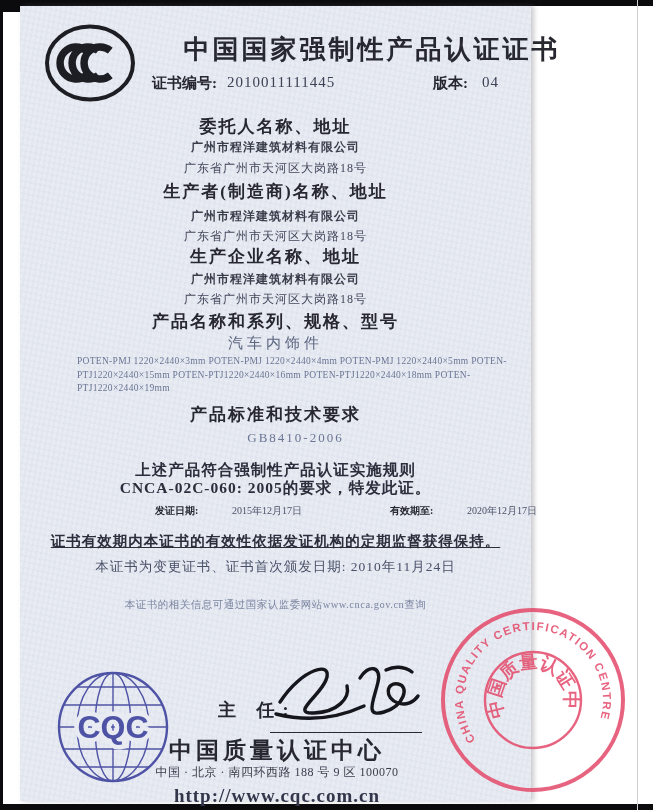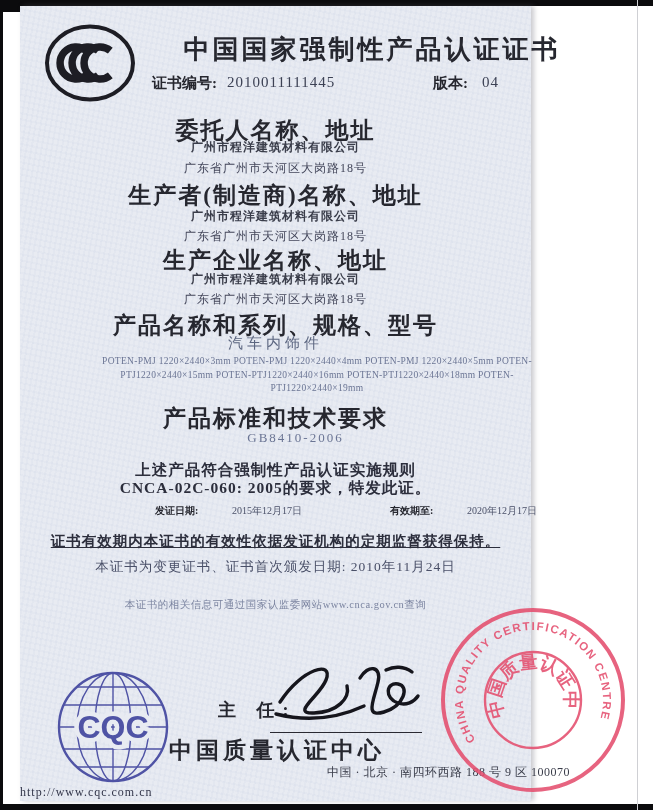--- a/index.html
+++ b/index.html
@@ -16,47 +16,47 @@
   .right-scanline{position:absolute;left:637px;top:0;width:1px;height:810px;background:#cfd0d4;}
   .paper{
     position:absolute;left:20px;top:6px;width:511px;height:795px;
     background-color:#e8ebf2;
     background-image:
       repeating-linear-gradient(100deg, rgba(140,160,200,0.055) 0 2px, transparent 2px 5px),
       repeating-linear-gradient(12deg, rgba(130,150,195,0.045) 0 2px, transparent 2px 6px);
     box-shadow:3px 0 5px rgba(100,100,115,0.35);
   }
   .ln{position:absolute;left:0;width:100%;text-align:center;color:#23242c;white-space:nowrap;}
-  .heading{font-size:23px;font-weight:bold;color:#26272f;letter-spacing:2px;}
+  .heading{font-size:17px;font-weight:bold;color:#26272f;letter-spacing:2px;}
   .company{font-size:12px;font-weight:600;color:#3a3d4a;letter-spacing:1px;}
   .addr{font-size:12px;color:#43465a;letter-spacing:1px;}
   .title{position:absolute;left:132px;top:26px;width:440px;text-align:center;
          font-size:26px;font-weight:bold;color:#26272f;letter-spacing:3px;}
   .certrow span{position:absolute;top:68px;font-size:15px;white-space:nowrap;}
   .lbl{font-weight:bold;color:#26272f;text-align:right;}
   .val{color:#3c4154;letter-spacing:1px;}
   .pname{font-size:15px;color:#5c6680;letter-spacing:4px;}
-  .models{position:absolute;left:57px;top:349px;width:480px;text-align:center;
+  .models{position:absolute;left:57px;top:349px;width:480px;
           font-size:9.5px;line-height:13.5px;color:#6b7594;white-space:normal;letter-spacing:.3px;}
   .stdval{font-size:13px;color:#6b7594;letter-spacing:2px;margin-left:20px;}
   .statement{font-size:15.5px;font-weight:bold;color:#2c2e3c;letter-spacing:1px;}
   .daterow span{position:absolute;top:498px;font-size:10px;white-space:nowrap;}
   .dateval{color:#4a5068;}
   .note-bold{font-size:14.5px;font-weight:bold;color:#2c2e3c;letter-spacing:1px;text-decoration:underline;}
   .note-mid{font-size:13.5px;color:#4a5068;letter-spacing:1px;}
   .note-small{font-size:10.5px;color:#7b84a0;letter-spacing:.5px;margin-top:20px;}
   .director{position:absolute;left:198px;top:692px;font-size:18px;font-weight:bold;
             color:#26272f;letter-spacing:8px;white-space:nowrap;}
   .sig-line{position:absolute;left:250px;top:726px;width:152px;height:0;border-top:1.5px solid #2a2a32;}
   .issuer{position:absolute;left:0;top:729px;width:514px;text-align:center;
           font-size:23px;font-weight:bold;color:#26272f;letter-spacing:4px;}
-  .issuer-addr{position:absolute;left:0;top:758px;width:514px;text-align:right;
-               font-size:12px;color:#3a3d4a;letter-spacing:.5px;margin-left:36px;}
-  .issuer-url{position:absolute;left:0;top:779px;width:514px;text-align:left;
-              font-size:12px;font-weight:normal;color:#33364a;letter-spacing:1px;}
+  .issuer-addr{position:absolute;left:0;top:758px;width:514px;text-align:center;
+               font-size:12px;color:#3a3d4a;letter-spacing:.5px;}
+  .issuer-url{position:absolute;left:0;top:779px;width:514px;text-align:center;
+              font-size:19px;font-weight:bold;color:#33364a;letter-spacing:1px;}
   svg{position:absolute;overflow:visible;}
   .svg-ccc{left:22px;top:16px;}
   .svg-cqc{left:36px;top:664px;}
   .svg-sig{left:248px;top:650px;}
   .svg-stamp{left:420px;top:601px;opacity:.88;}
   .stamp-text{font-family:"Liberation Sans","DejaVu Sans",sans-serif;font-weight:bold;}
   .cqc-text{font-family:"Liberation Sans","DejaVu Sans",sans-serif;font-weight:bold;}
 </style>
 </head>
 <body>

